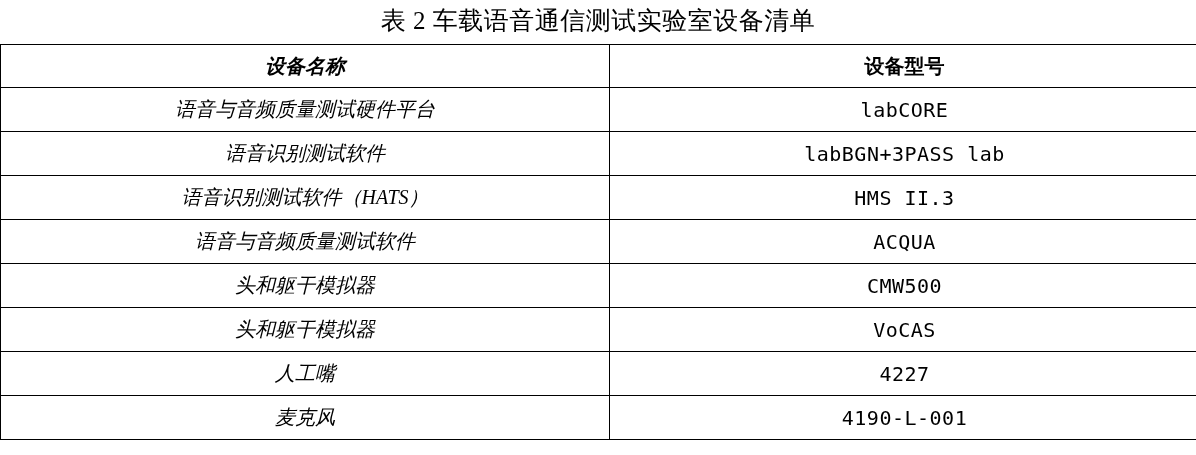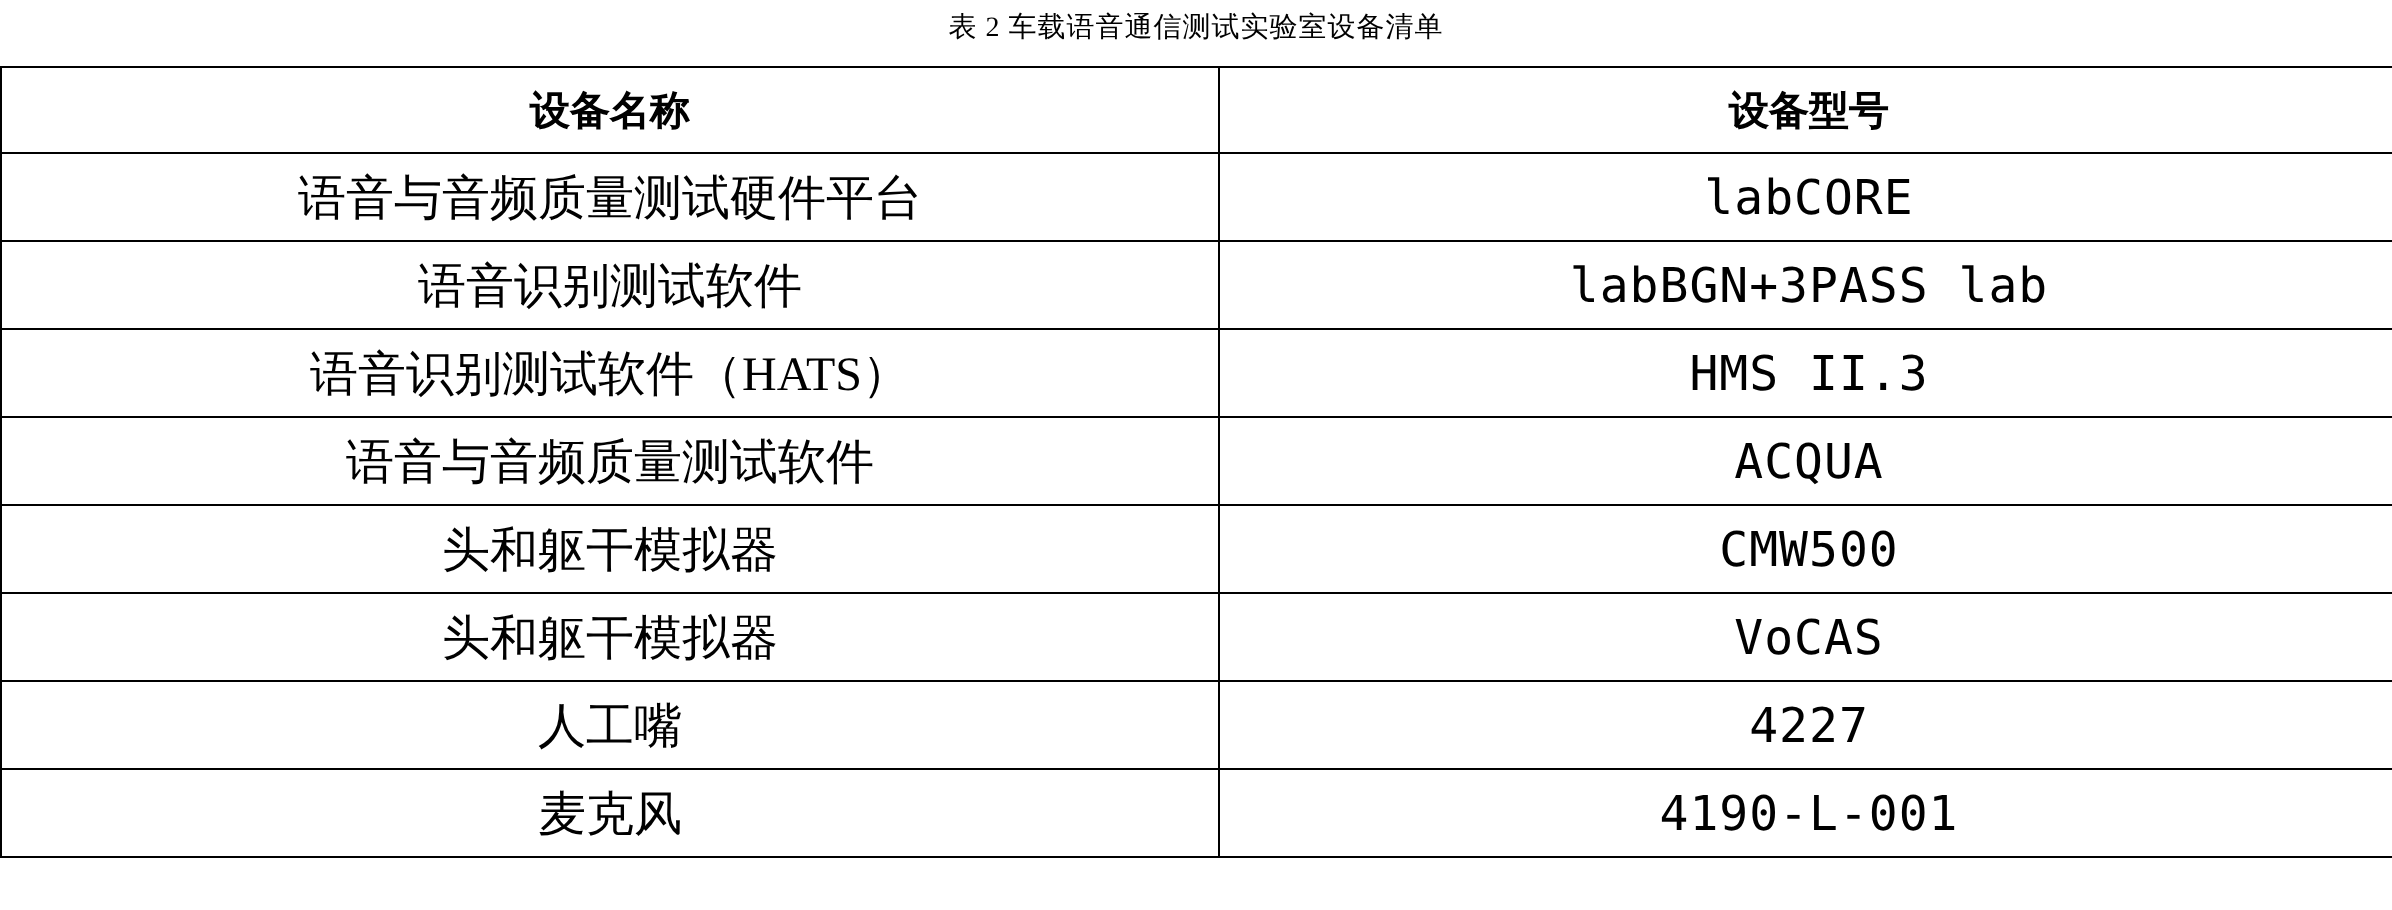--- a/index.html
+++ b/index.html
@@ -15,48 +15,48 @@
     overflow: hidden;
   }
   .page {
     width: 1196px;
     height: 455px;
     position: relative;
     box-sizing: border-box;
   }
   .table-caption {
     text-align: center;
-    font-size: 14px;
+    font-size: 25px;
     line-height: 1;
     padding-top: 8px;
     padding-bottom: 11px;
     letter-spacing: 0.5px;
     white-space: nowrap;
   }
   table.equipment-table {
     border-collapse: collapse;
     width: 1182px;
     margin: 0 auto;
     table-layout: fixed;
   }
   table.equipment-table td {
     border: 1px solid #000000;
     text-align: center;
     vertical-align: middle;
-    font-size: 24px;
+    font-size: 20px;
     height: 43px;
     padding: 0 4px;
     white-space: nowrap;
   }
   table.equipment-table tr.header-row td {
     font-weight: bold;
     height: 42px;
     font-size: 20px;
   }
-  td.col-name { width: 600px; }
+  td.col-name { width: 600px; font-style: italic; }
   td.col-model { width: 581px; }
   .mono {
     font-family: "DejaVu Sans Mono", "Liberation Mono", monospace;
     font-size: 19px;
     letter-spacing: 0.5px;
   }
 </style>
 </head>
 <body>
 

